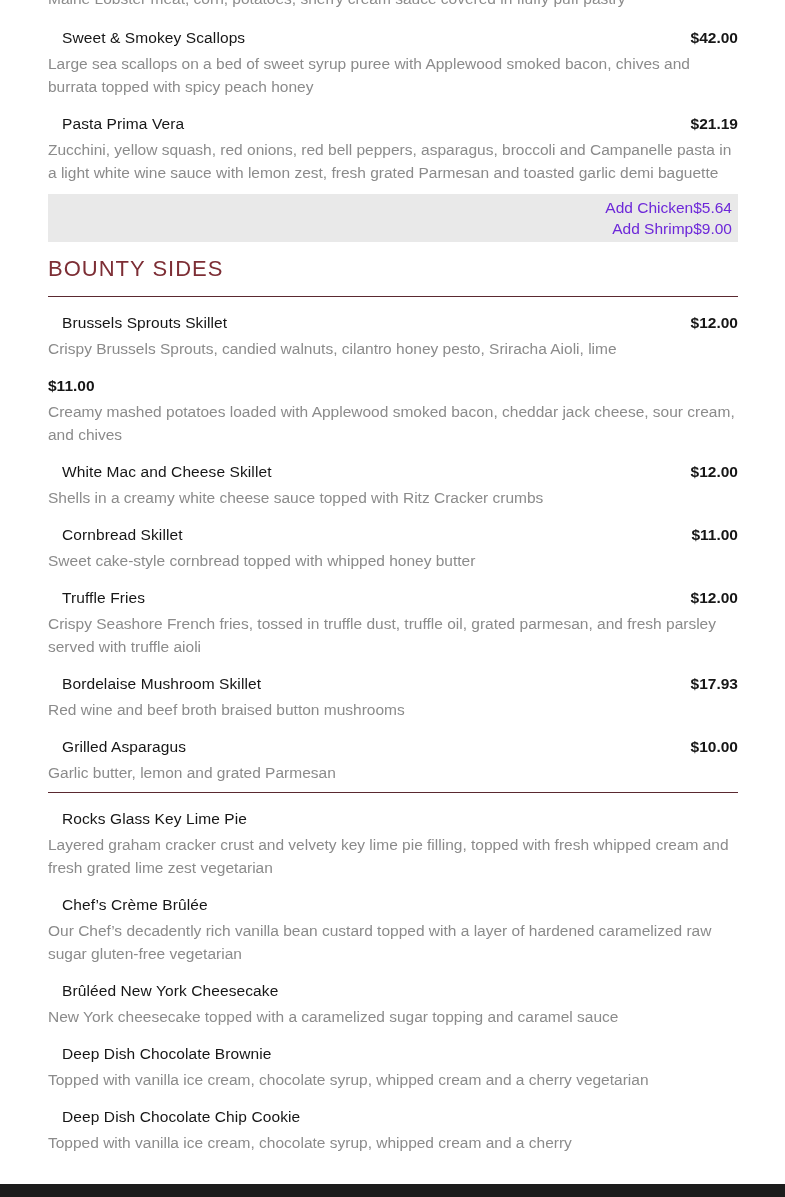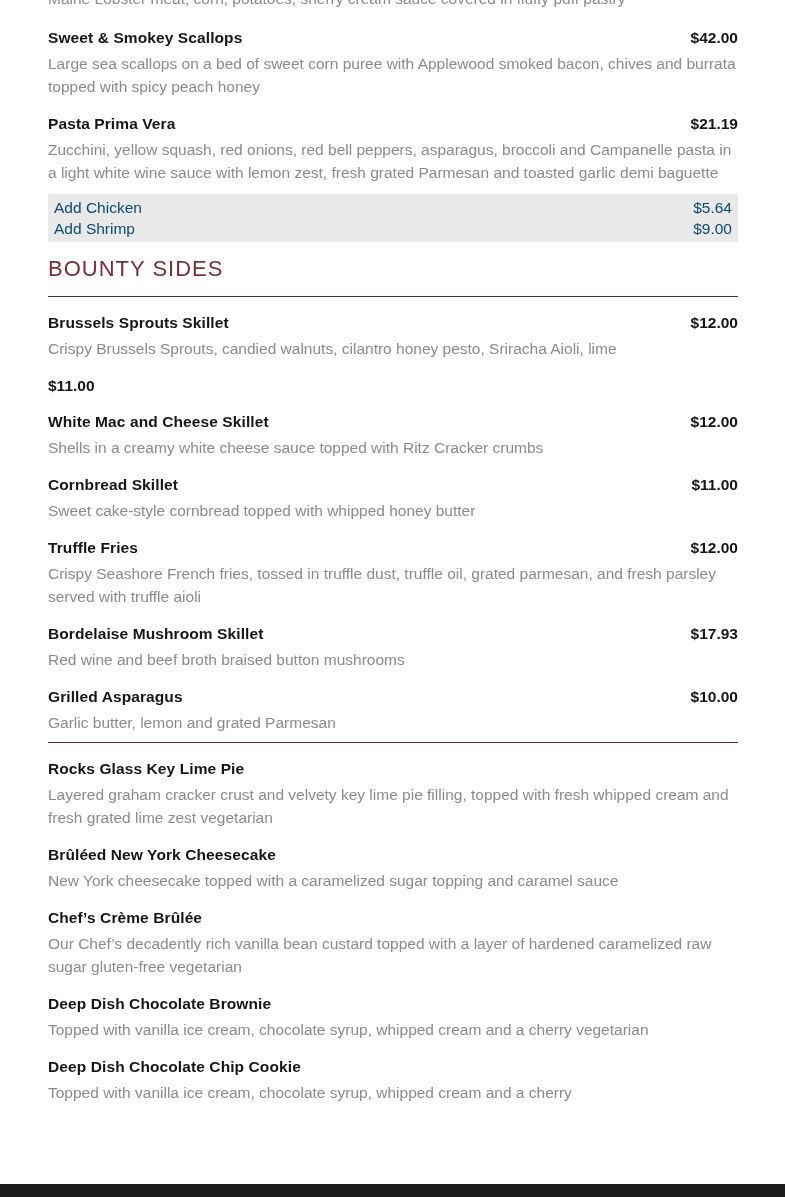--- a/index.html
+++ b/index.html
@@ -24,40 +24,40 @@
 
   .menu-item { margin-top: 15px; }
   .item-head {
     display: flex;
     justify-content: space-between;
     align-items: baseline;
     font-size: 15.5px;
     line-height: 21px;
     color: #161616;
   }
-  .item-name { font-weight: 700; letter-spacing: 0.1px; }
+  .item-name { font-weight: 400; letter-spacing: 0.1px; margin-left: 14px; }
   .item-price { font-weight: 700; white-space: nowrap; }
   .item-desc {
     margin-top: 4px;
     font-size: 15.5px;
     line-height: 23px;
     color: #8b8b8b;
   }
 
   .addons-box {
     margin-top: 10px;
     background: #e9e9e9;
     padding: 3px 6px;
   }
   .addon-row {
     display: flex;
-    justify-content: space-between;
+    justify-content: flex-end;
     font-size: 15.5px;
     line-height: 21px;
-    color: #0c4a6e;
+    color: #6d28d9;
   }
 
   .section-title {
     margin-top: 8px;
     font-size: 22px;
     line-height: 38px;
     font-weight: 400;
     letter-spacing: 1px;
     color: #7d2e35;
   }
@@ -81,21 +81,21 @@
 
 <div class="content">
   <div class="partial-desc">Maine Lobster meat, corn, potatoes, sherry cream sauce covered in fluffy puff pastry</div>
 
   <div id="top-items">
       <div class="menu-item">
     <div class="item-head">
       <span class="item-name">Sweet &amp; Smokey Scallops</span>
       <span class="item-price">$42.00</span>
     </div>
-    <div class="item-desc">Large sea scallops on a bed of sweet corn puree with Applewood smoked bacon, chives and burrata topped with spicy peach honey</div>
+    <div class="item-desc">Large sea scallops on a bed of sweet syrup puree with Applewood smoked bacon, chives and burrata topped with spicy peach honey</div>
   </div>
       <div class="menu-item">
     <div class="item-head">
       <span class="item-name">Pasta Prima Vera</span>
       <span class="item-price">$21.19</span>
     </div>
     <div class="item-desc">Zucchini, yellow squash, red onions, red bell peppers, asparagus, broccoli and Campanelle pasta in a light white wine sauce with lemon zest, fresh grated Parmesan and toasted garlic demi baguette</div>
   </div>
     </div>
 
@@ -119,20 +119,21 @@
     <div class="item-head">
       <span class="item-name">Brussels Sprouts Skillet</span>
       <span class="item-price">$12.00</span>
     </div>
     <div class="item-desc">Crispy Brussels Sprouts, candied walnuts, cilantro honey pesto, Sriracha Aioli, lime</div>
   </div>
           <div class="menu-item">
     <div class="item-head">
       <span class="item-price">$11.00</span>
     </div>
+    <div class="item-desc">Creamy mashed potatoes loaded with Applewood smoked bacon, cheddar jack cheese, sour cream, and chives</div>
   </div>
           <div class="menu-item">
     <div class="item-head">
       <span class="item-name">White Mac and Cheese Skillet</span>
       <span class="item-price">$12.00</span>
     </div>
     <div class="item-desc">Shells in a creamy white cheese sauce topped with Ritz Cracker crumbs</div>
   </div>
           <div class="menu-item">
     <div class="item-head">
@@ -169,34 +170,34 @@
     <div class="section-items">
           <div class="menu-item">
     <div class="item-head">
       <span class="item-name">Rocks Glass Key Lime Pie</span>
       <span class="item-price"></span>
     </div>
     <div class="item-desc">Layered graham cracker crust and velvety key lime pie filling, topped with fresh whipped cream and fresh grated lime zest vegetarian</div>
   </div>
           <div class="menu-item">
     <div class="item-head">
+      <span class="item-name">Chef’s Crème Brûlée</span>
+      <span class="item-price"></span>
+    </div>
+    <div class="item-desc">Our Chef’s decadently rich vanilla bean custard topped with a layer of hardened caramelized raw sugar gluten-free vegetarian</div>
+  </div>
+          <div class="menu-item">
+    <div class="item-head">
       <span class="item-name">Brûléed New York Cheesecake</span>
       <span class="item-price"></span>
     </div>
     <div class="item-desc">New York cheesecake topped with a caramelized sugar topping and caramel sauce</div>
   </div>
           <div class="menu-item">
     <div class="item-head">
-      <span class="item-name">Chef’s Crème Brûlée</span>
-      <span class="item-price"></span>
-    </div>
-    <div class="item-desc">Our Chef’s decadently rich vanilla bean custard topped with a layer of hardened caramelized raw sugar gluten-free vegetarian</div>
-  </div>
-          <div class="menu-item">
-    <div class="item-head">
       <span class="item-name">Deep Dish Chocolate Brownie</span>
       <span class="item-price"></span>
     </div>
     <div class="item-desc">Topped with vanilla ice cream, chocolate syrup, whipped cream and a cherry vegetarian</div>
   </div>
           <div class="menu-item">
     <div class="item-head">
       <span class="item-name">Deep Dish Chocolate Chip Cookie</span>
       <span class="item-price"></span>
     </div>

